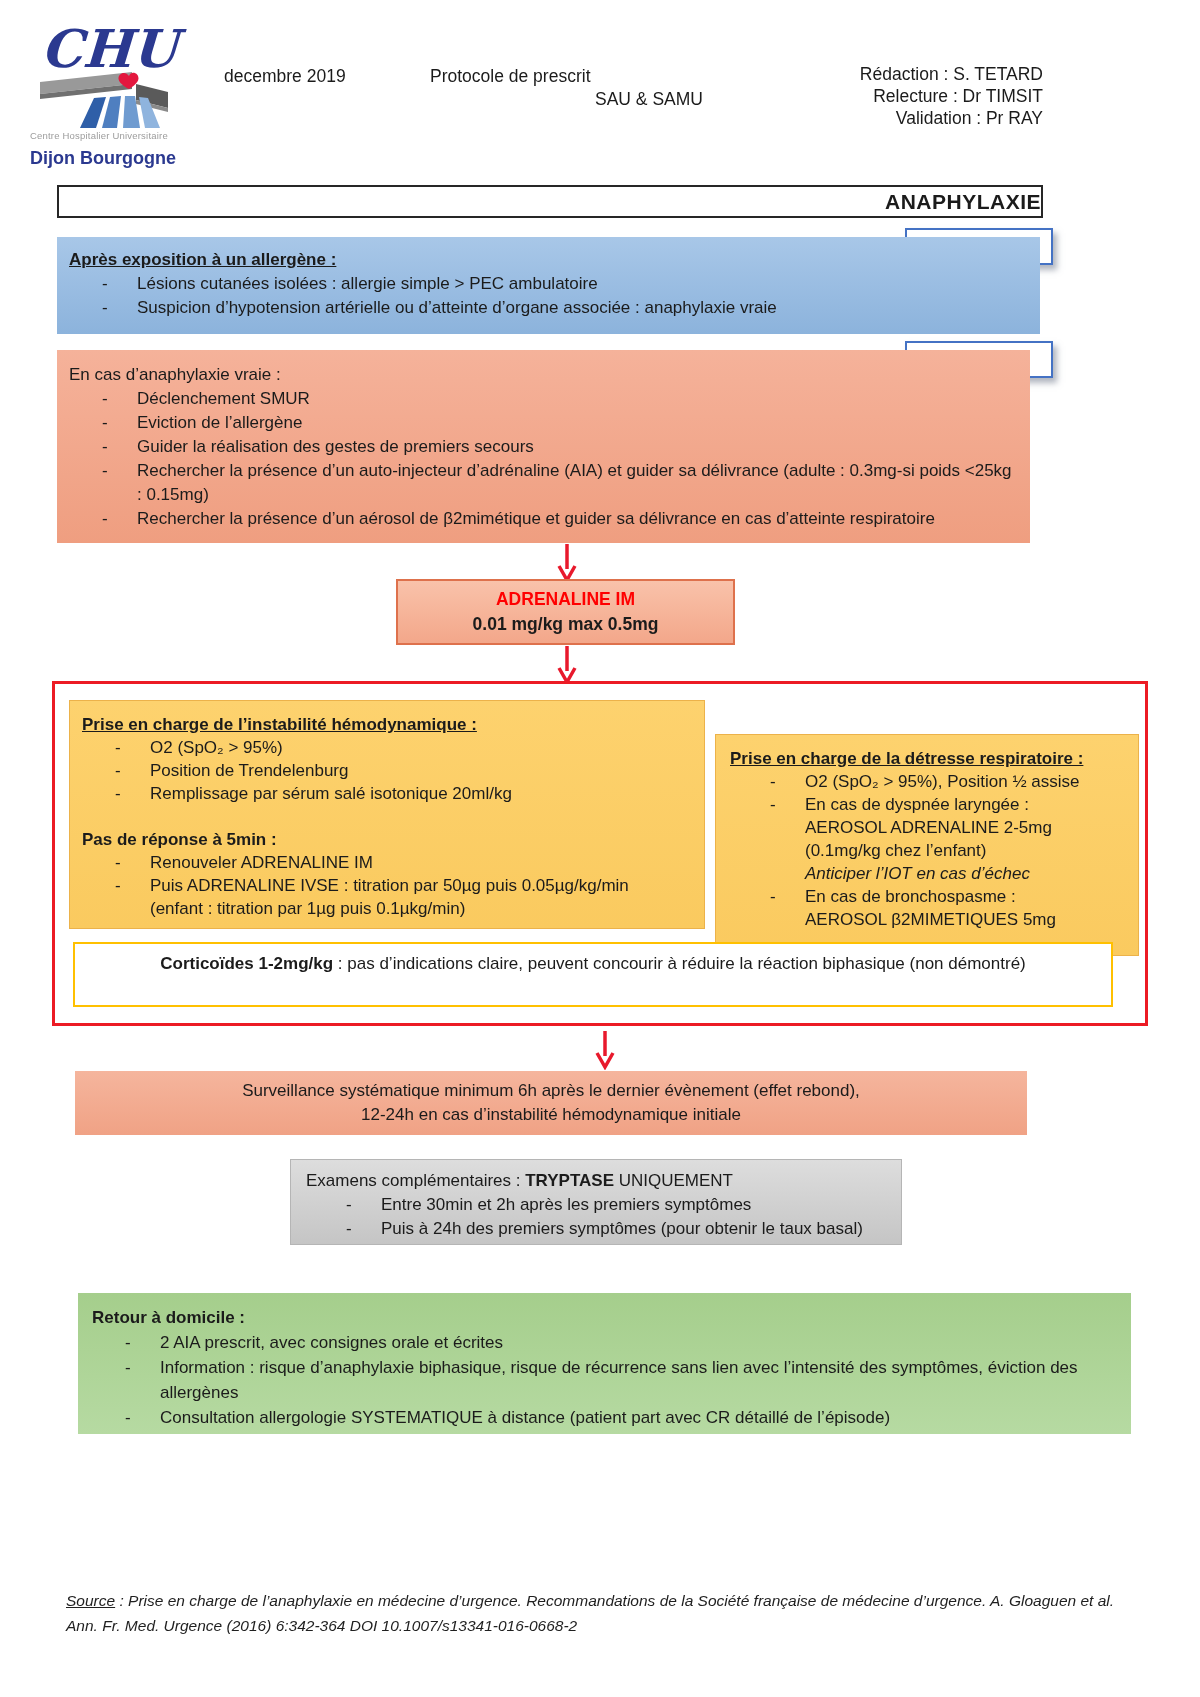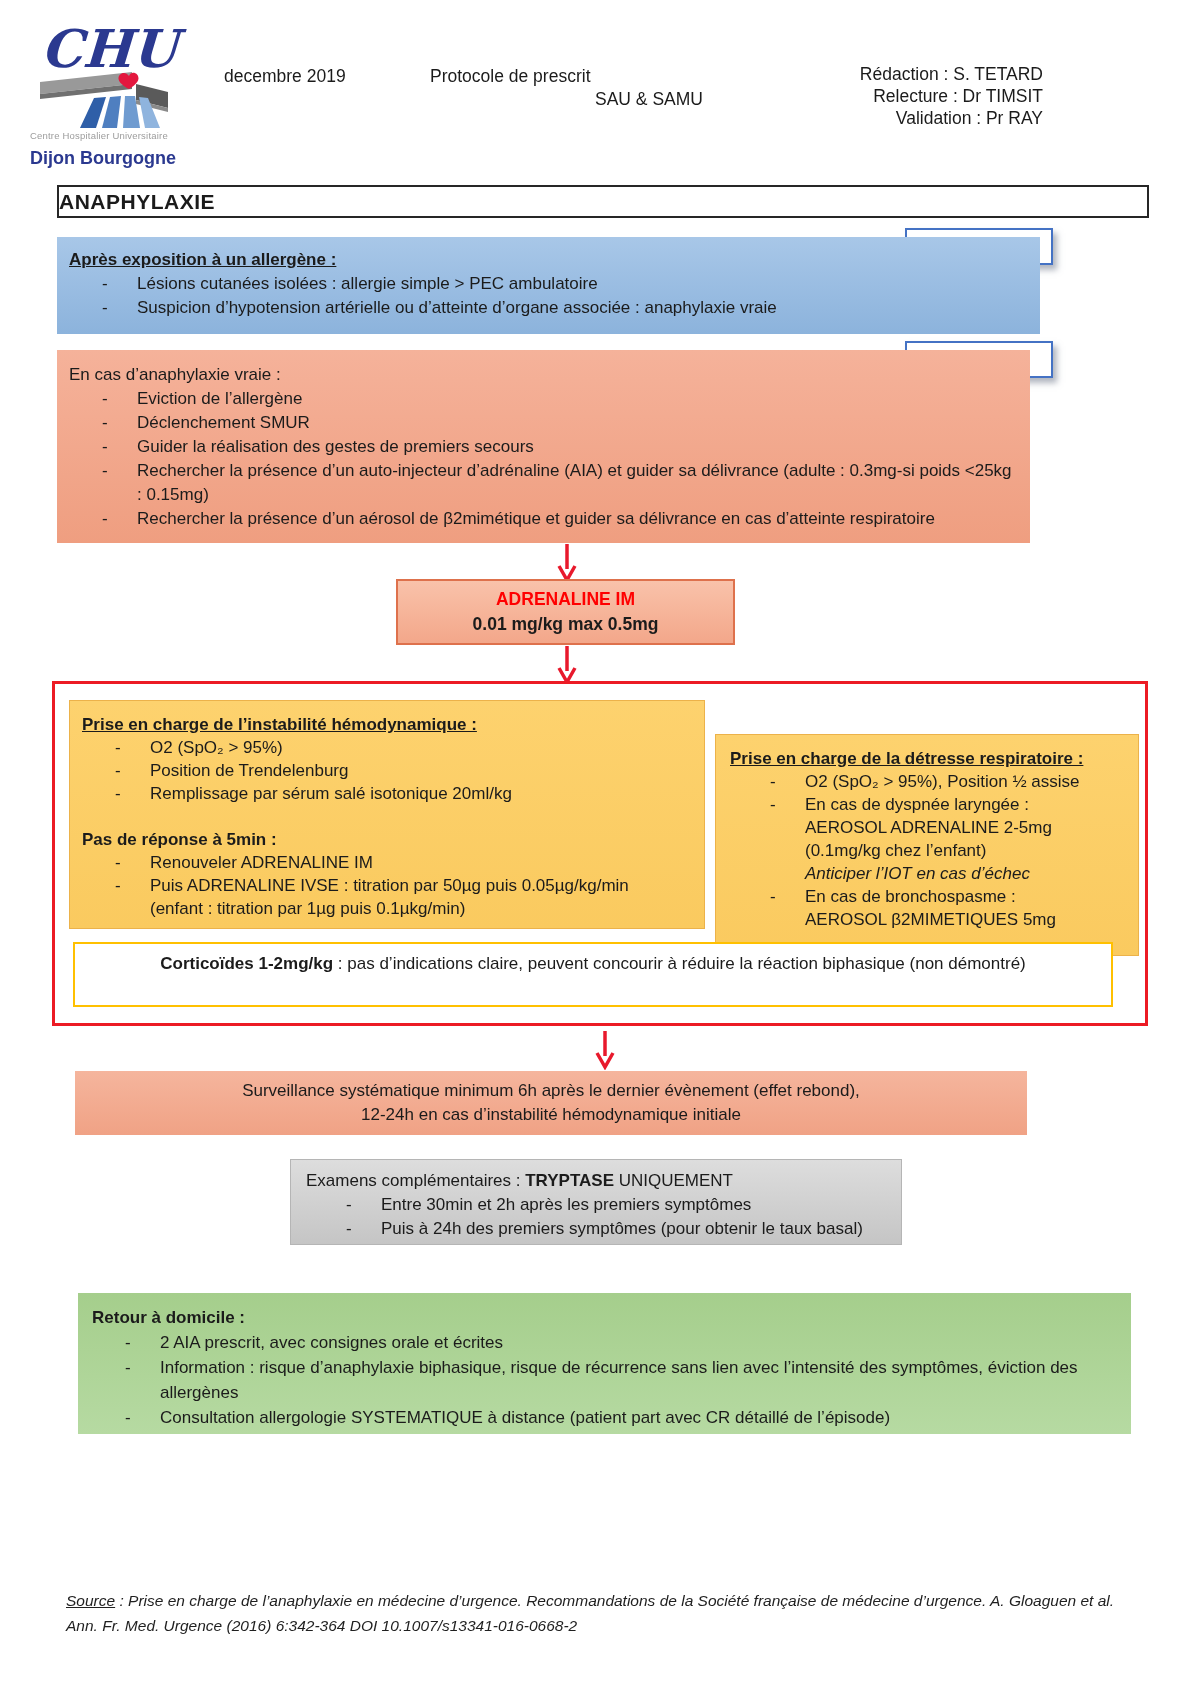--- a/index.html
+++ b/index.html
@@ -22,22 +22,22 @@
             font-size:52px;line-height:50px;color:#2B3990;transform:skewX(-6deg);margin-left:16px;}
   .logo-svg{display:block;margin:-6px 0 0 4px;}
   .logo-sub{font-size:9.5px;color:#9c9c9c;letter-spacing:.2px;}
   .logo-city{font-size:18px;font-weight:bold;color:#2B3990;margin-top:7px;}
   .hd{position:absolute;font-size:17.5px;}
   .hd-date{left:224px;top:66px;}
   .hd-proto1{left:430px;top:66px;}
   .hd-proto2{left:552px;top:89px;margin-left:43px;}
   .hd-credits{right:157px;top:63px;text-align:right;line-height:22px;}
   
-  .title-box{left:57px;top:185px;width:1092px;height:33px;border:2px solid #262626;
-             display:flex;align-items:center;justify-content:flex-start;
+  .title-box{left:57px;top:185px;width:986px;height:33px;border:2px solid #262626;
+             display:flex;align-items:center;justify-content:flex-end;
              font-weight:bold;font-size:21px;letter-spacing:.5px;background:#fff;}
   
   .reg{position:absolute;width:148px;height:37px;background:#fff;border:2px solid #4472C4;
        box-shadow:4px 5px 6px rgba(100,110,130,.5);display:flex;align-items:center;
        justify-content:center;font-size:17px;box-sizing:border-box;}
   .reg1{left:905px;top:228px;}
   .reg2{left:905px;top:341px;}
   
   .blue-box{left:57px;top:237px;width:983px;height:97px;
             background:linear-gradient(180deg,#A8C7E8,#8CB3DC);
@@ -114,22 +114,22 @@
   </div>
 
   <div class="abs blue-box">
     <div class="b u">Après exposition à un allergène :</div>
     <div class="b-item">Lésions cutanées isolées : allergie simple &gt; PEC ambulatoire</div>
     <div class="b-item">Suspicion d’hypotension artérielle ou d’atteinte d’organe associée : anaphylaxie vraie</div>
   </div>
 
   <div class="abs orange-box">
     <div>En cas d’anaphylaxie vraie :</div>
+    <div class="b-item">Déclenchement SMUR</div>
     <div class="b-item">Eviction de l’allergène</div>
-    <div class="b-item">Déclenchement SMUR</div>
     <div class="b-item">Guider la réalisation des gestes de premiers secours</div>
     <div class="b-item">Rechercher la présence d’un auto-injecteur d’adrénaline (AIA) et guider sa délivrance (adulte : 0.3mg-si poids &lt;25kg : 0.15mg)</div>
     <div class="b-item">Rechercher la présence d’un aérosol de β2mimétique et guider sa délivrance en cas d’atteinte respiratoire</div>
   </div>
 
   <div class="arrow a1">
     <svg width="22" height="40" viewBox="0 0 22 40">
       <path d="M11 1 V26" stroke="#E8192C" stroke-width="3.5" fill="none"></path>
       <path d="M3 23 L11 37 L19 23" stroke="#E8192C" stroke-width="3.5" fill="none"></path>
     </svg>

